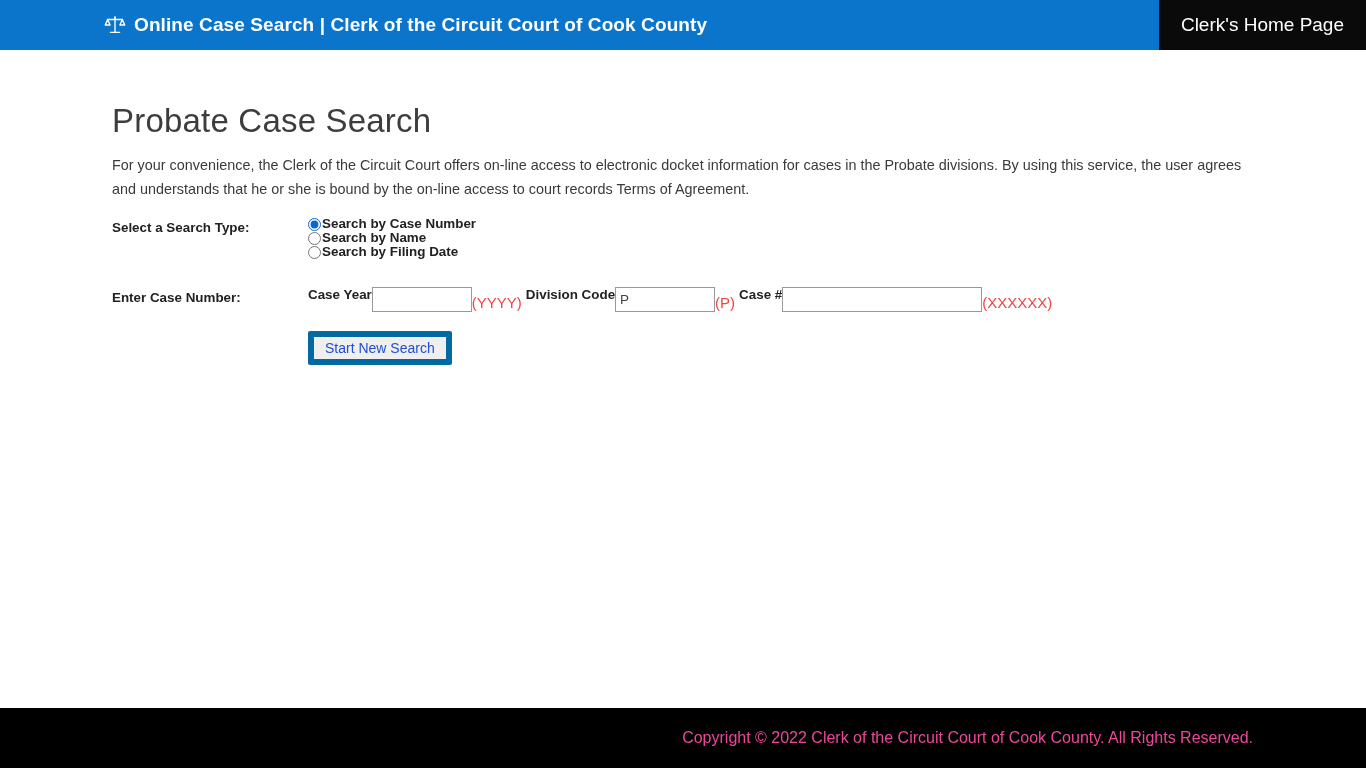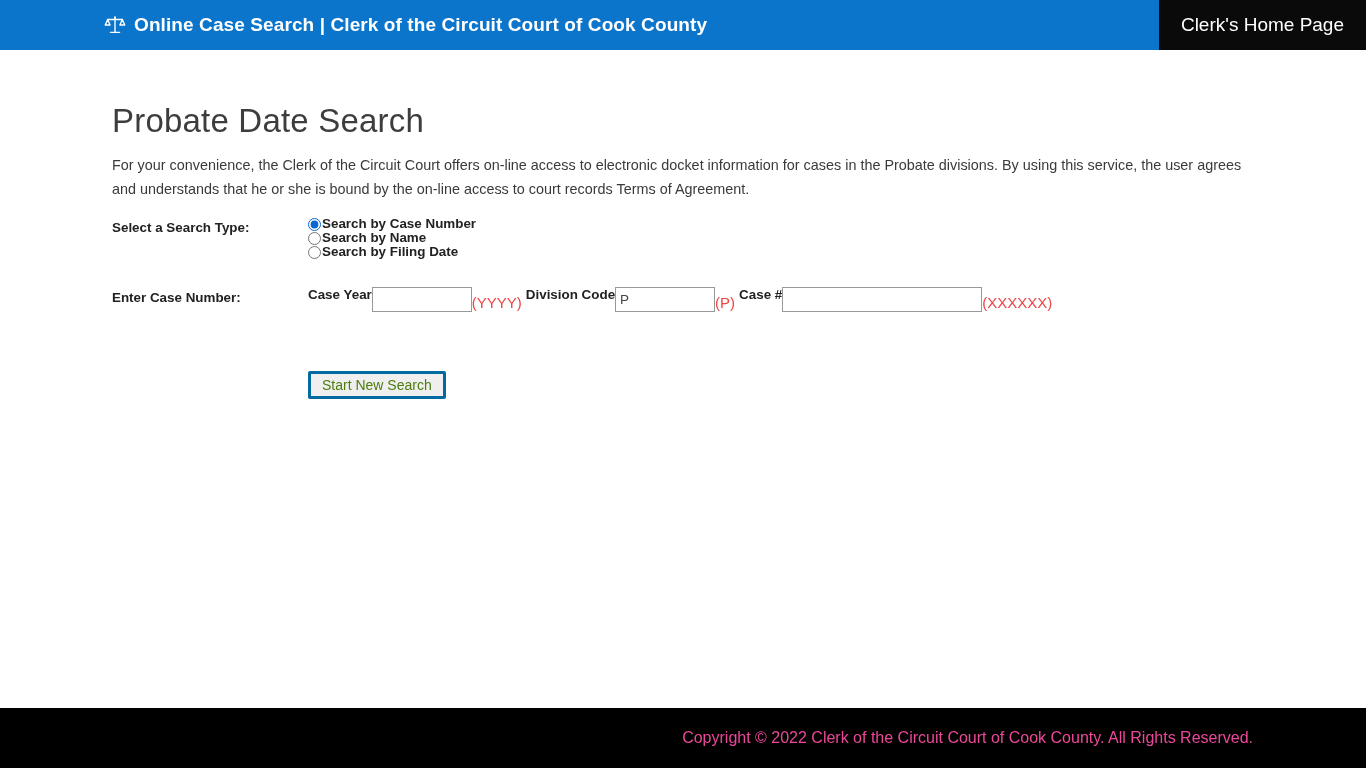--- a/index.html
+++ b/index.html
@@ -161,27 +161,26 @@
   .w-200 { width: 200px; }
   .field-hint {
     margin-top: 7px;
     font-size: 15px;
     color: #ef4444;
   }
   .btn-row { margin-top: 19px; padding-left: 196px; }
   .btn {
     font-family: "Liberation Sans", sans-serif;
     font-size: 14px;
-    color: #4d7c0f;
+    color: #1d4ed8;
     background: #efefef;
-    border: 3px solid #0369a1;
+    border: 6px solid #0369a1;
     border-radius: 2px;
     padding: 3px 11px;
     cursor: pointer;
-    margin-top: 40px;
   }
 
   
   .footer {
     position: absolute;
     left: 0;
     top: 708px;
     width: 1366px;
     height: 60px;
     background: #000000;
@@ -220,21 +219,21 @@
 
     <div class="nav-right">
       <a class="nav-item active" href="#">
         <span>Clerk's Home Page</span>
       </a>
     </div>
   </div>
 
   <div class="content">
 
-    <h1 class="page-title">Probate Date Search</h1>
+    <h1 class="page-title">Probate Case Search</h1>
 
     <p class="intro">For your convenience, the Clerk of the Circuit Court offers on-line access to electronic docket information for cases in the Probate divisions. By using this service, the user agrees and understands that he or she is bound by the on-line access to court records Terms of Agreement.</p>
 
     <div class="form-row row-search-type">
       <div class="form-label">Select a Search Type:</div>
       <div class="radio-group">
         <label class="radio-option">
           <input type="radio" name="searchType" checked="" style="">
           <span>Search by Case Number</span>
         </label>

